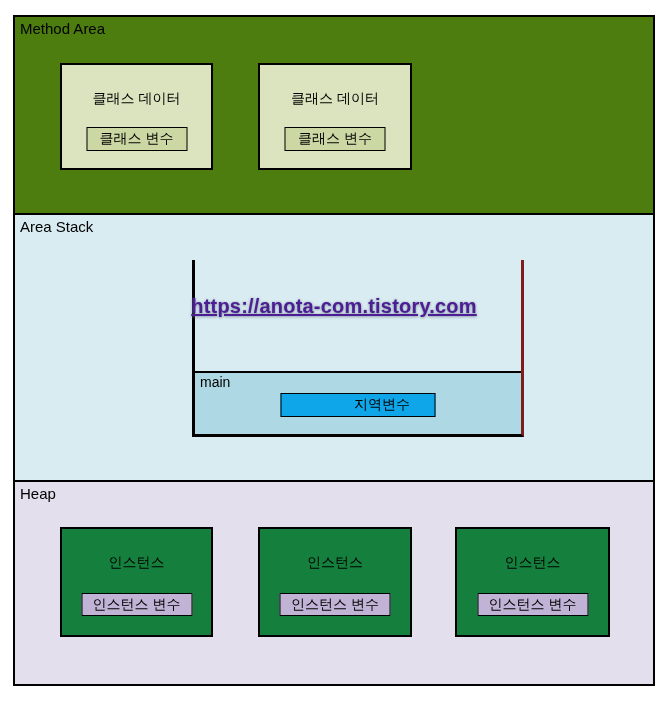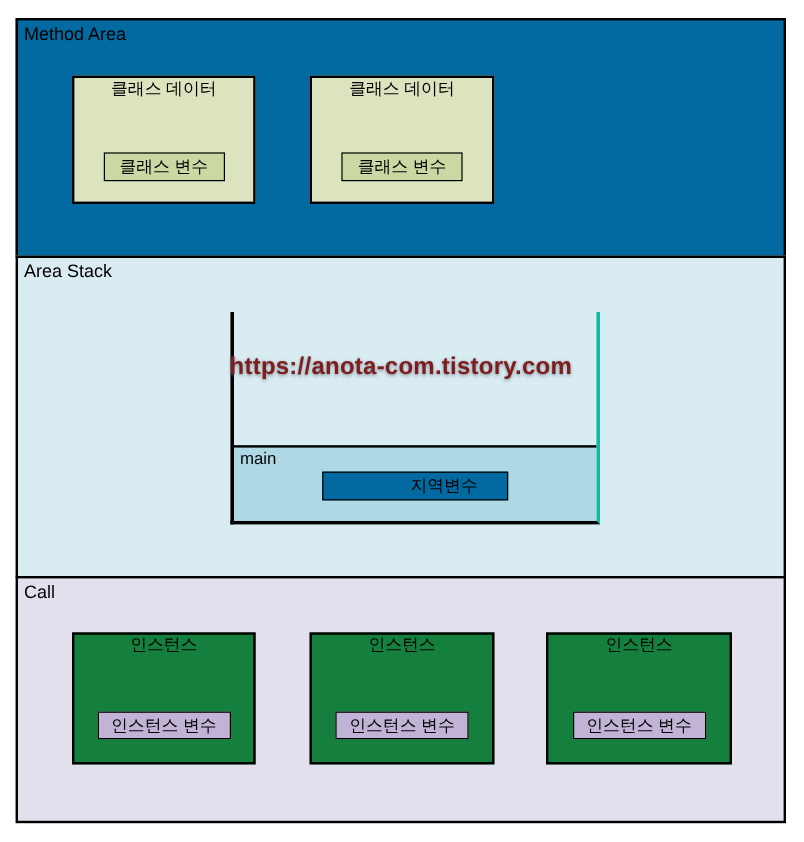--- a/index.html
+++ b/index.html
@@ -4,68 +4,69 @@
 <style>
   html,body { margin:0; padding:0; }
   body {
     width:670px; height:702px; background:#ffffff; position:relative;
     font-family:"Liberation Sans","DejaVu Sans",sans-serif; color:#000;
   }
   .area {
     position:absolute; left:13px; width:642px;
     border:2px solid #000; box-sizing:border-box;
   }
-  .method    { top:15px;  height:200px; background:#0369a1; }
+  .method    { top:15px;  height:200px; background:#4d7c0f; }
   .callstack { top:213px; height:269px; background:#d9ecf2; }
   .heap      { top:480px; height:206px; background:#e3dfed; }
 
   .area-label {
     position:absolute; top:3px; left:5px; font-size:15px; line-height:18px;
   }
 
   .box {
     position:absolute; box-sizing:border-box; border:2px solid #000;
   }
   .class-box { top:46px; height:107px; background:#dbe4bf; }
   .cbox-a { left:45px;  width:153px; }
   .cbox-b { left:243px; width:154px; }
 
   .instance-box { top:45px; height:110px; background:#15803d; }
   .ibox-a { left:45px;  width:153px; }
   .ibox-b { left:243px; width:154px; }
   .ibox-c { left:440px; width:155px; }
 
-  .box-title { text-align:center; font-size:14px; }
+  .box-title { margin-top:25px; text-align:center; font-size:14px; }
 
   .var-box {
     position:absolute; left:50%; transform:translateX(-50%);
     box-sizing:border-box; border:1.5px solid #000;
     display:flex; align-items:center; justify-content:center;
     font-size:14px; white-space:nowrap;
   }
   .class-var    { top:62px; width:101px; height:24px; background:#cbd8a4;text-align:center; }
   .instance-var { top:64px; width:111px; height:23px; background:#c0b3d6; }
-  .local-var    { top:20px; width:155px; height:24px; background:#0369a1;padding-left:48px; }
+  .local-var    { top:20px; width:155px; height:24px; background:#0ea5e9;padding-left:48px; }
 
   .stack-u {
-    position:absolute; left:177px; top:45px; width:308px; height:177px;
+    position:absolute; left:177px; top:45px; width:332px; height:177px;
     box-sizing:border-box;
-    border-left:3px solid #000; border-right:3px solid #14b8a6; border-bottom:3px solid #000;
+    border-left:3px solid #000; border-right:3px solid #7f1d1d; border-bottom:3px solid #000;
   }
   .stack-frame {
     position:absolute; left:0; right:0; bottom:0; height:63px;
     background:#aed8e4; border-top:2px solid #000; box-sizing:border-box;
   }
   .frame-label { position:absolute; top:1px; left:5px; font-size:14px; }
 
   .watermark {
     position:absolute; left:0; right:0; top:80px; text-align:center;
     font-size:20px; font-weight:bold; letter-spacing:0.2px;
-    color:#7f1d1d; z-index:2;
+    color:#4c1d95; z-index:2;
     text-shadow:0 1px 3px rgba(105,118,132,0.55), 0 0 2px rgba(105,118,132,0.45);
+    text-decoration:underline;
   }
 </style>
 </head>
 <body>
 
 <div>
 
   <section class="area method">
     <div class="area-label">Method Area</div>
 
@@ -87,21 +88,21 @@
 
     <div class="stack-u">
       <div class="stack-frame">
         <div class="frame-label">main</div>
         <div class="var-box local-var">지역변수</div>
       </div>
     </div>
   </section>
 
   <section class="area heap">
-    <div class="area-label">Call</div>
+    <div class="area-label">Heap</div>
 
     <div class="box instance-box ibox-a">
       <div class="box-title">인스턴스</div>
       <div class="var-box instance-var">인스턴스 변수</div>
     </div>
 
     <div class="box instance-box ibox-b">
       <div class="box-title">인스턴스</div>
       <div class="var-box instance-var">인스턴스 변수</div>
     </div>

